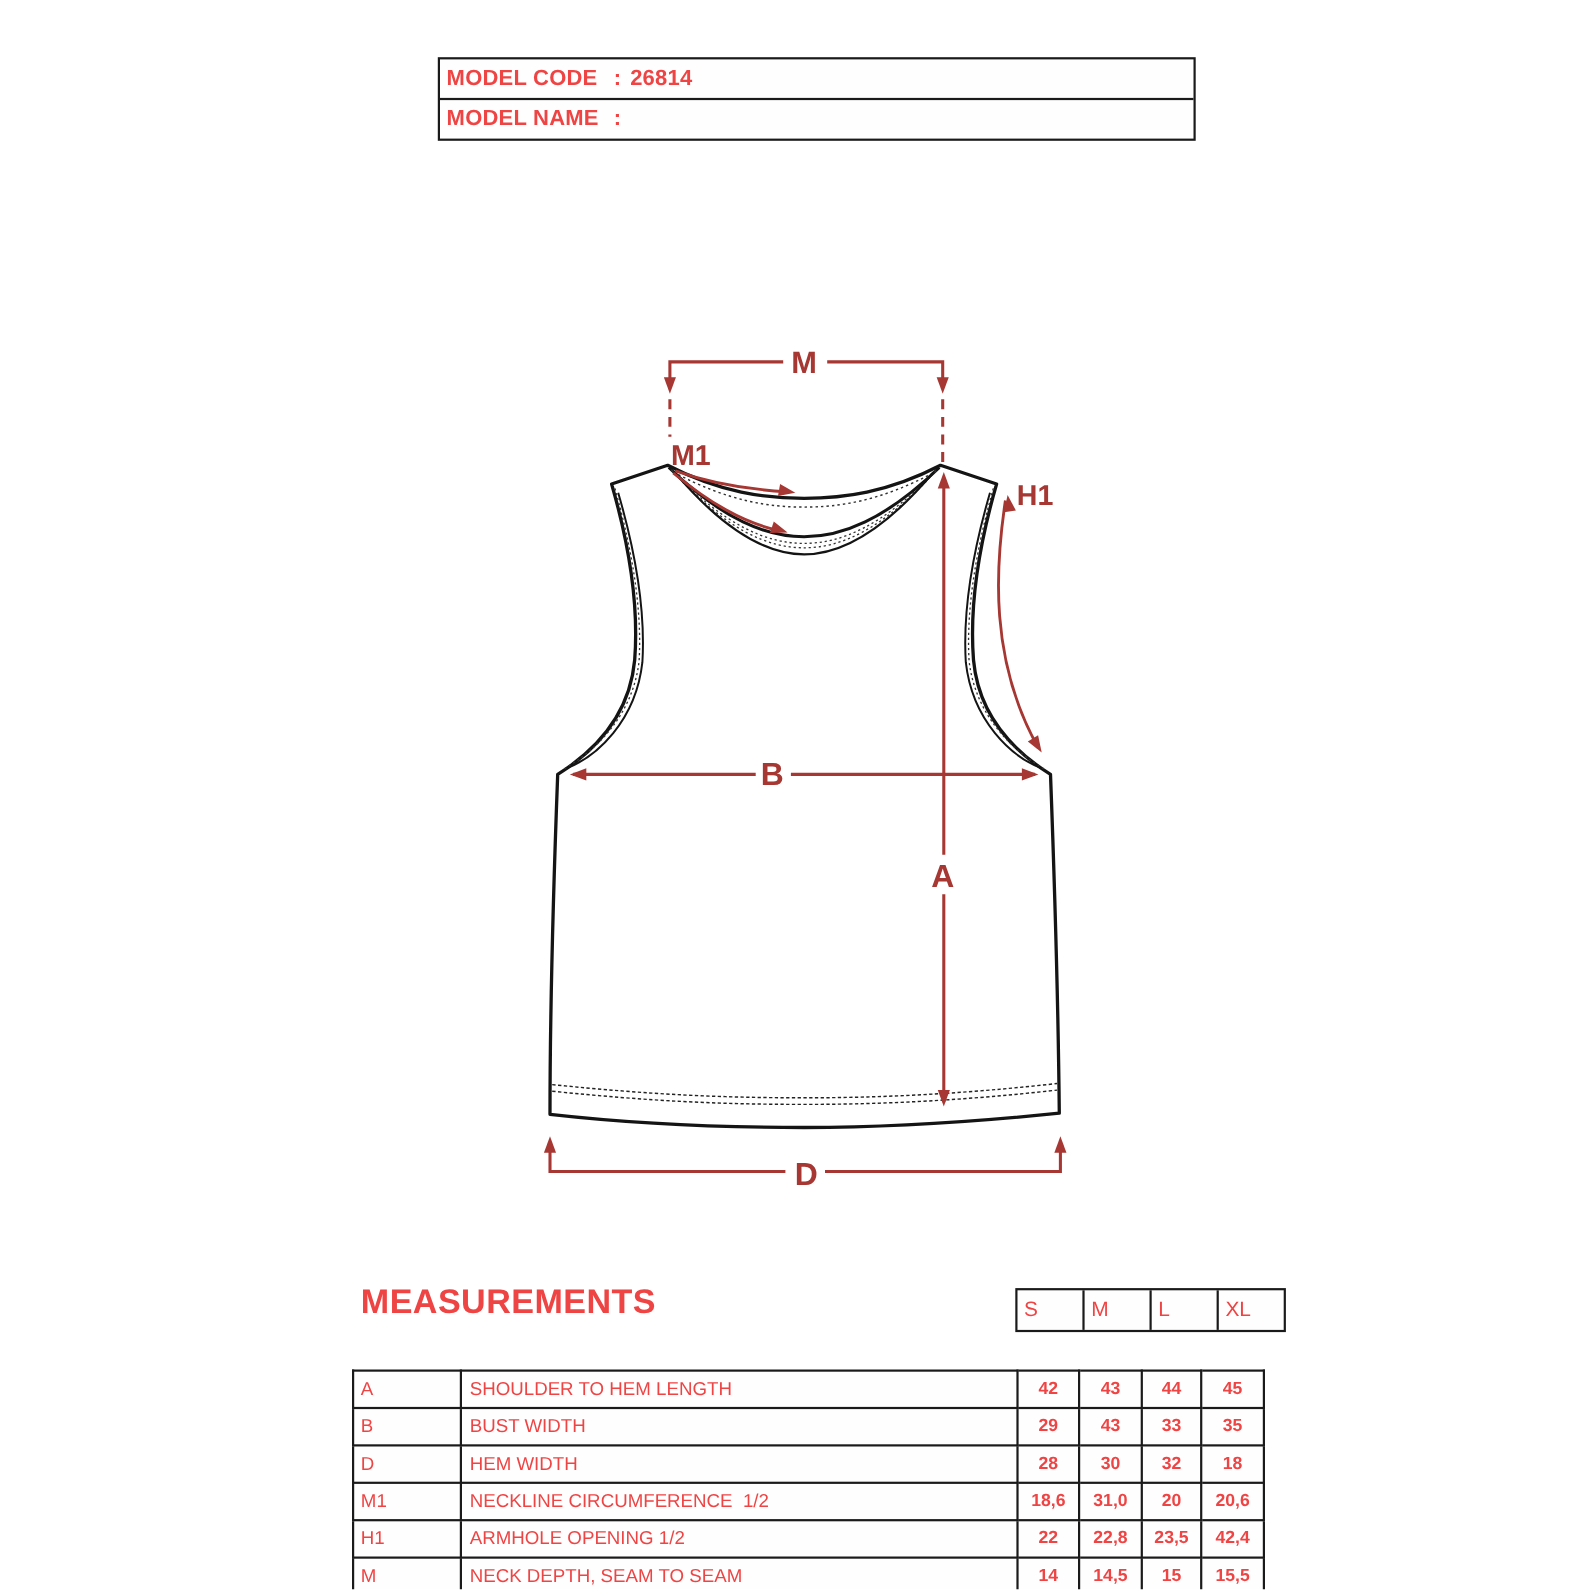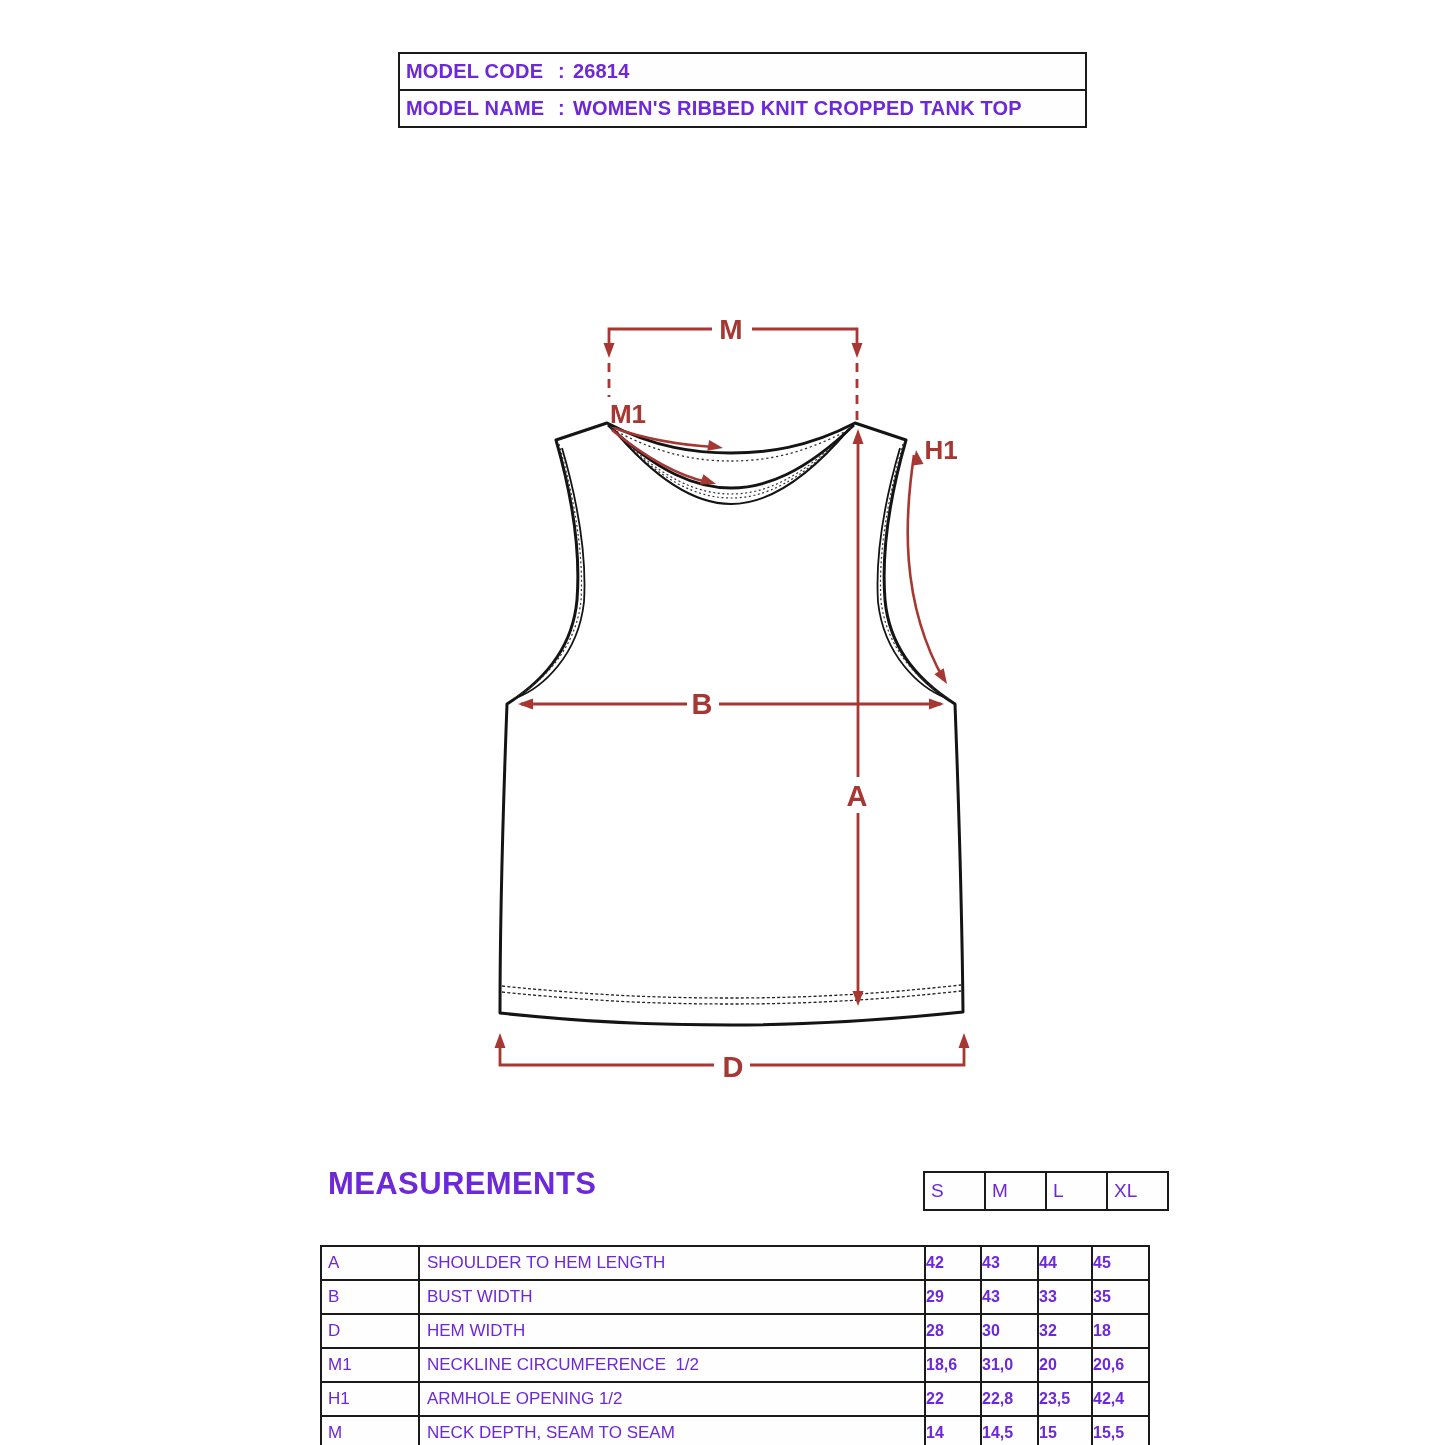--- a/index.html
+++ b/index.html
@@ -1,18 +1,18 @@
 <!DOCTYPE html>
 <html><head>
 <meta charset="utf-8">
 <style>
   html,body{margin:0;padding:0;background:#ffffff;}
   .page{
     position:relative;width:1445px;height:1445px;background:#ffffff;
-    font-family:"Liberation Sans","DejaVu Sans",sans-serif;color:#6d28d9;overflow:hidden;
+    font-family:"Liberation Sans","DejaVu Sans",sans-serif;color:#ef4444;overflow:hidden;
   }
   
   .model-table{
     position:absolute;left:398px;top:52px;width:689px;height:76px;
     border:2px solid #1a1a1a;box-sizing:border-box;display:flex;flex-direction:column;
     background:#fefefe;
   }
   .model-row{flex:1;display:flex;align-items:center;padding-left:6px;
     font-size:20px;font-weight:700;letter-spacing:0.2px;}
   .model-row + .model-row{border-top:2px solid #1a1a1a;align-items:center;}
@@ -38,37 +38,36 @@
   .meas-table{
     position:absolute;left:320px;top:1245px;border-collapse:collapse;background:#fefefe;
     table-layout:fixed;
   }
   .meas-table td{
     border:2px solid #1a1a1a;height:32px;vertical-align:middle;
     font-size:17px;font-weight:400;overflow:hidden;
   }
   .meas-table td.code{padding:0 0 0 6px;}
   .meas-table td.desc{padding:0 0 0 7px;white-space:pre-wrap;}
-  .meas-table td.val{font-size:16px;font-weight:700;padding:0;}
+  .meas-table td.val{text-align:center;font-size:16px;font-weight:700;padding:0;}
 </style>
 </head>
 <body>
 
 <div class="page">
 
   <div class="model-table">
     <div class="model-row">
       <span class="lbl">MODEL CODE</span>
       <span class="sep">:</span>
       <span class="val">26814</span>
     </div>
     <div class="model-row">
       <span class="lbl">MODEL NAME</span>
       <span class="sep">:</span>
-      <span class="val">WOMEN'S RIBBED KNIT CROPPED TANK TOP</span>
     </div>
   </div>
 
   <svg class="diagram" viewBox="440 295 580 800" xmlns="http://www.w3.org/2000/svg">
 
     <g>
       <path d="M 607,423 L 556,440
            C 571,492 581,548 577,600
            C 572,655 534,687 507,704
            C 503,810 500,910 500,1013

